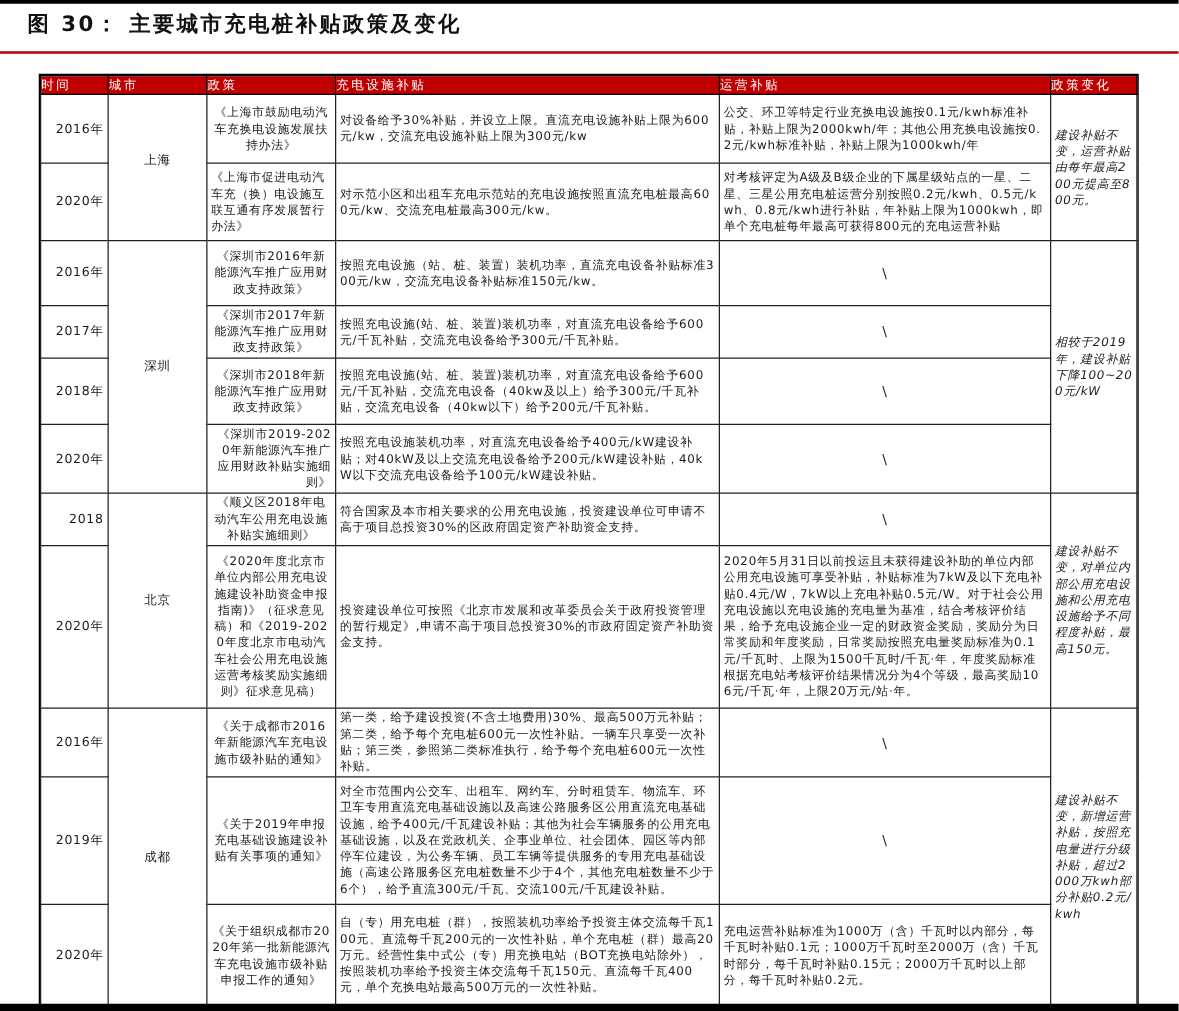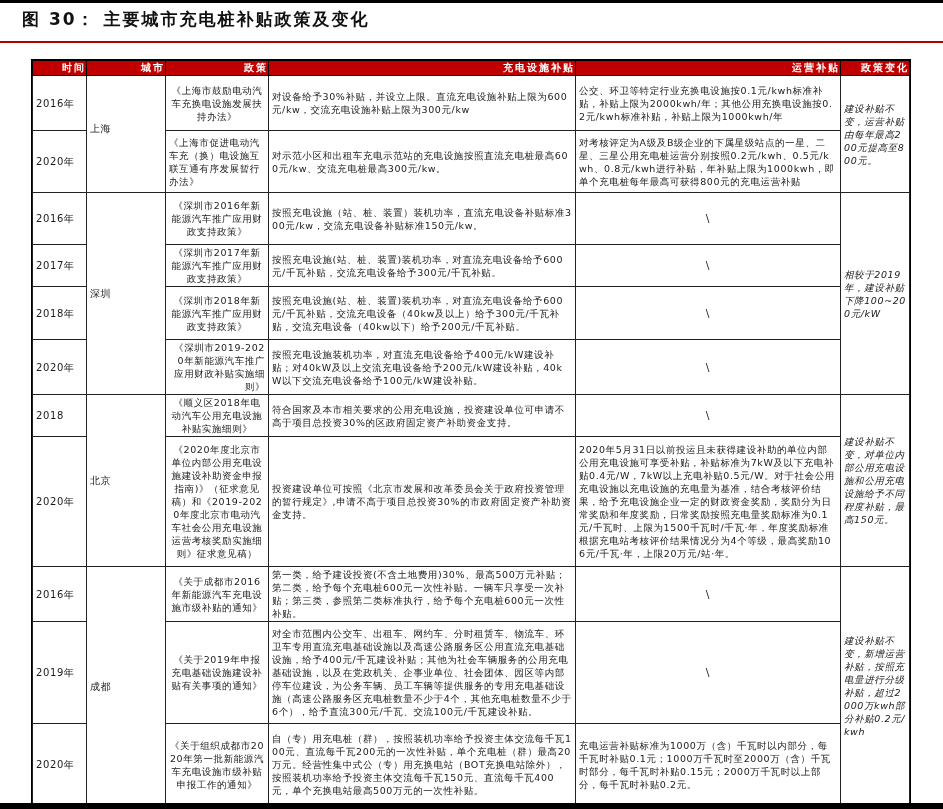--- a/index.html
+++ b/index.html
@@ -4,26 +4,26 @@
 <style>
   html, body { margin:0; padding:0; background:#ffffff; }
   body { width:943px; height:809px; position:relative; overflow:hidden;
          font-family:"DejaVu Sans", sans-serif; color:#1a1a1a; }
   .topbar { position:absolute; left:0; top:0; width:943px; height:3px; background:#000; }
   .title { position:absolute; left:22px; top:8px; font-size:17px; font-weight:bold; letter-spacing:2px;
            font-family:"DejaVu Sans", sans-serif; color:#111; }
   .redline { position:absolute; left:0; top:41px; width:943px; height:2px; background:#b30000; }
   .bottombar { position:absolute; left:0; top:803px; width:943px; height:6px; background:#000; }
   table { position:absolute; left:32px; top:60px; border-collapse:collapse; table-layout:fixed; width:877px; }
-  th { background:#c00000; color:#fff; font-size:10px; font-weight:bold; height:12px; padding:0;
-       border:1px solid #000; text-align:right; letter-spacing:2px;margin-top:40px; }
+  th { background:#c00000; color:#fff; font-size:10px; font-weight:normal; height:12px; padding:0;
+       border:1px solid #000; text-align:left; letter-spacing:2px;margin-top:40px; }
   td { border:1px solid #222; font-size:9.5px; line-height:13px; padding:1px 3px; vertical-align:middle;
        letter-spacing:0.6px; word-break:break-all; }
-  td.yr { text-align:left; font-size:10px; }
-  td.city { text-align:left; vertical-align:middle; font-size:10px; }
+  td.yr { text-align:right; font-size:10px; }
+  td.city { text-align:center; vertical-align:middle; font-size:10px; }
   td.pol { text-align:center; }
   td.bs { text-align:center; font-size:11px; }
   td.chg { font-size:9.5px;font-style:italic; }
   .table-wrap { outline:1.5px solid #000; }
 </style>
 </head>
 <body>
 
 <div class="topbar"></div>
 <div class="title">图 30：  主要城市充电桩补贴政策及变化</div>

